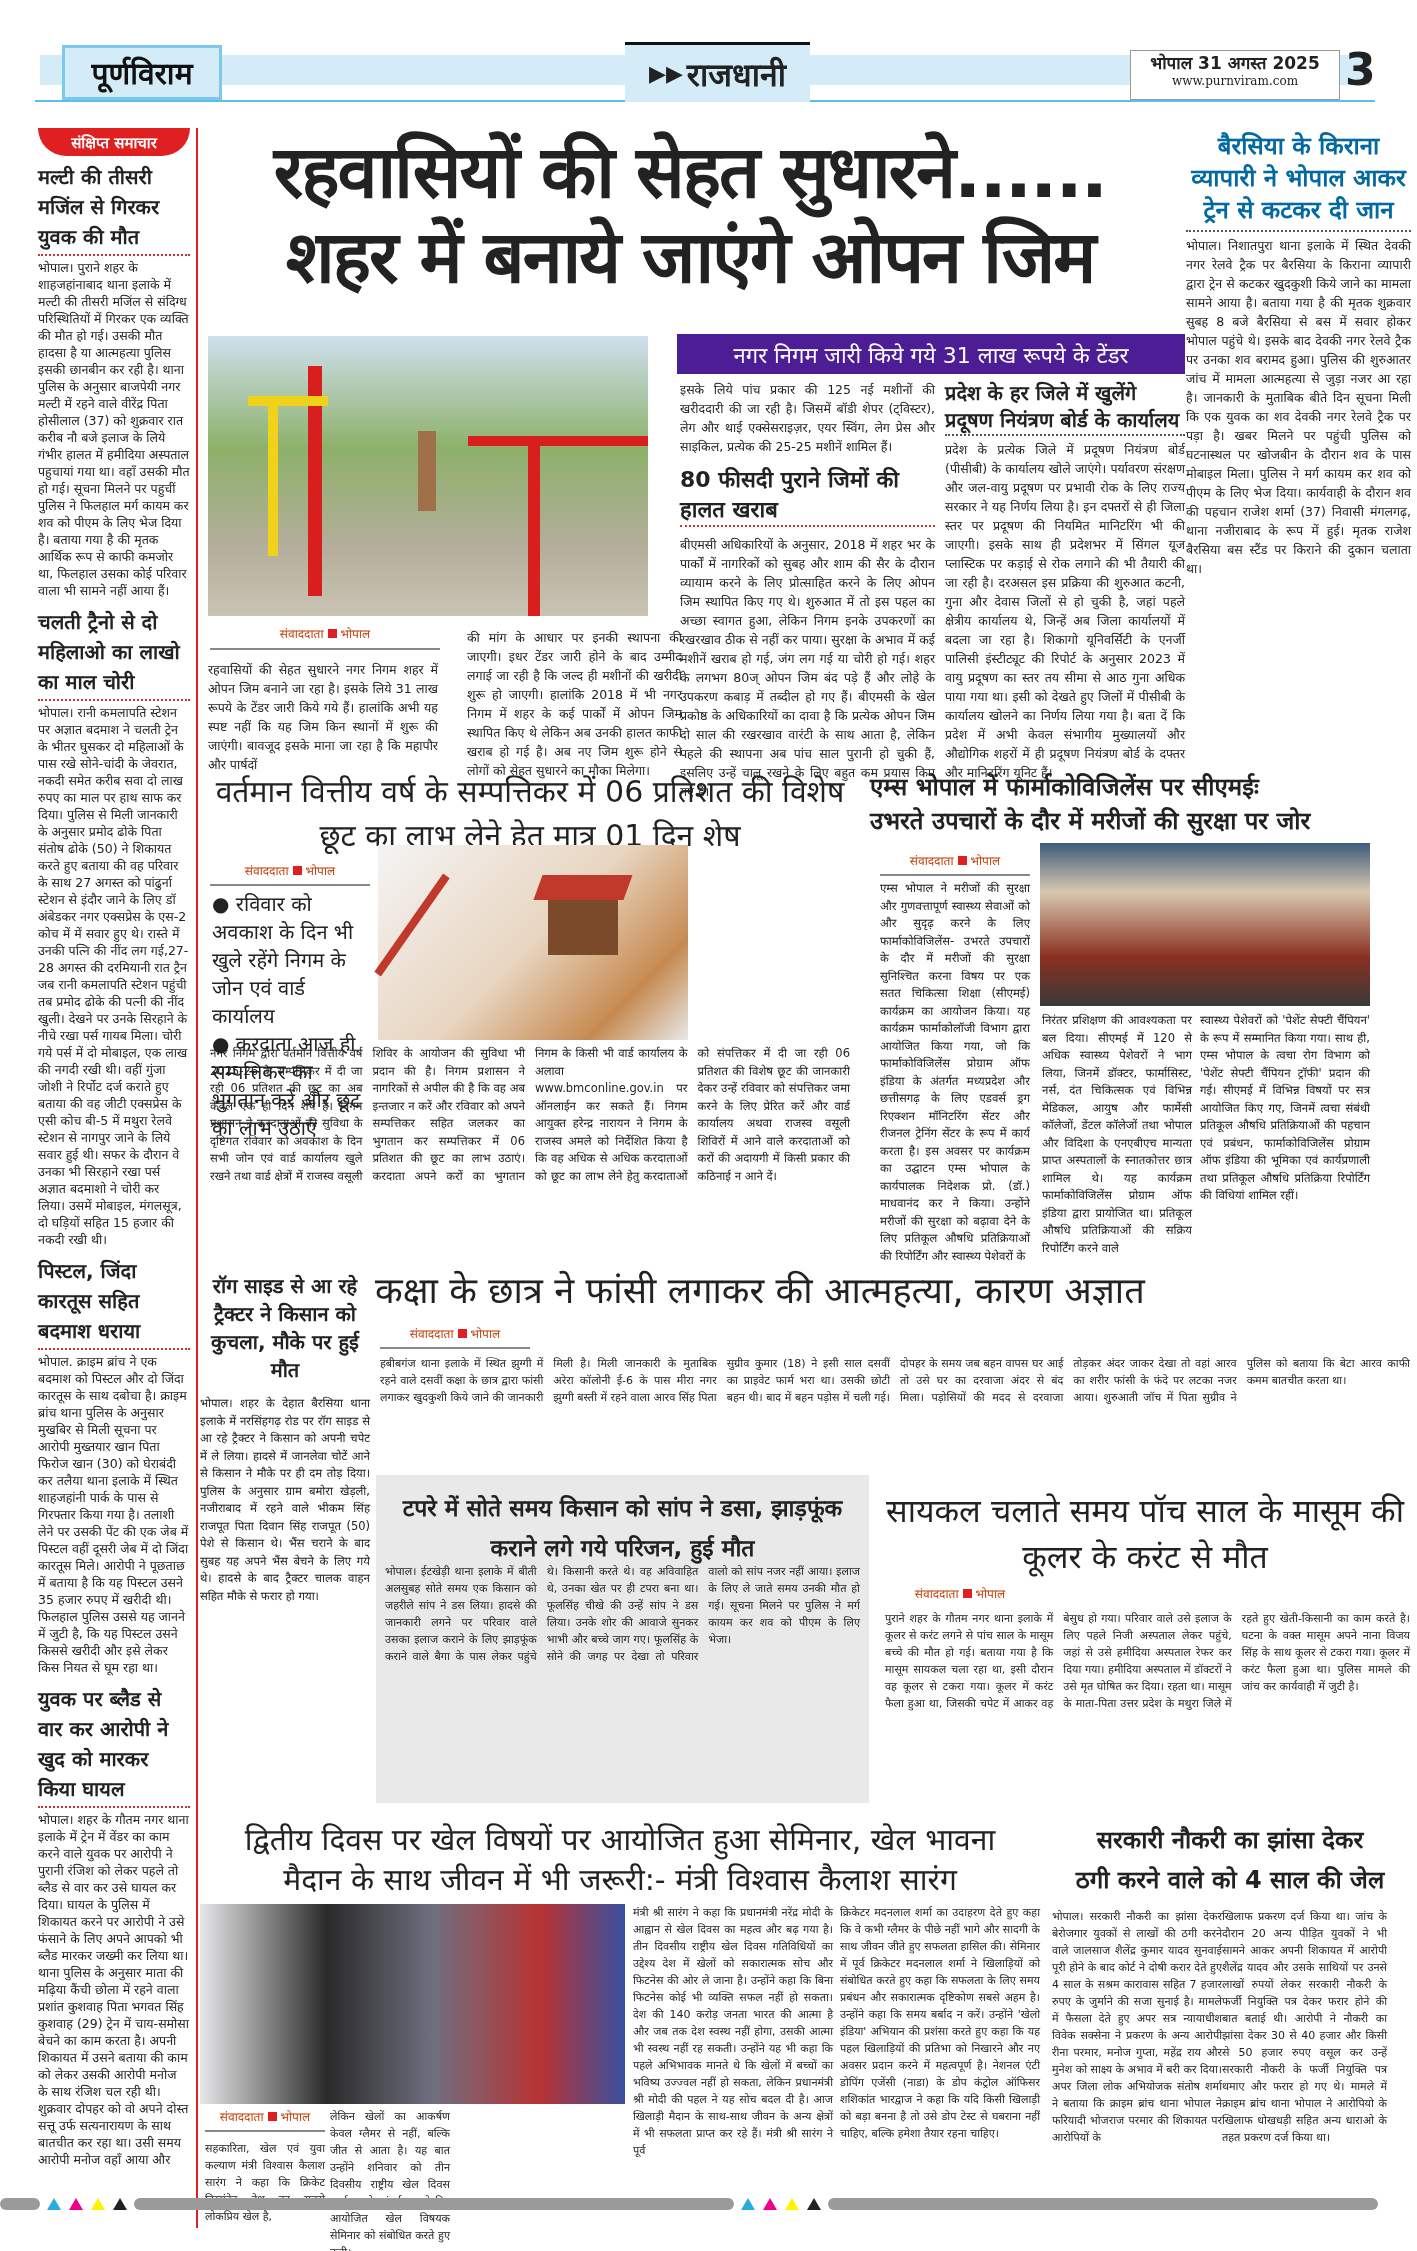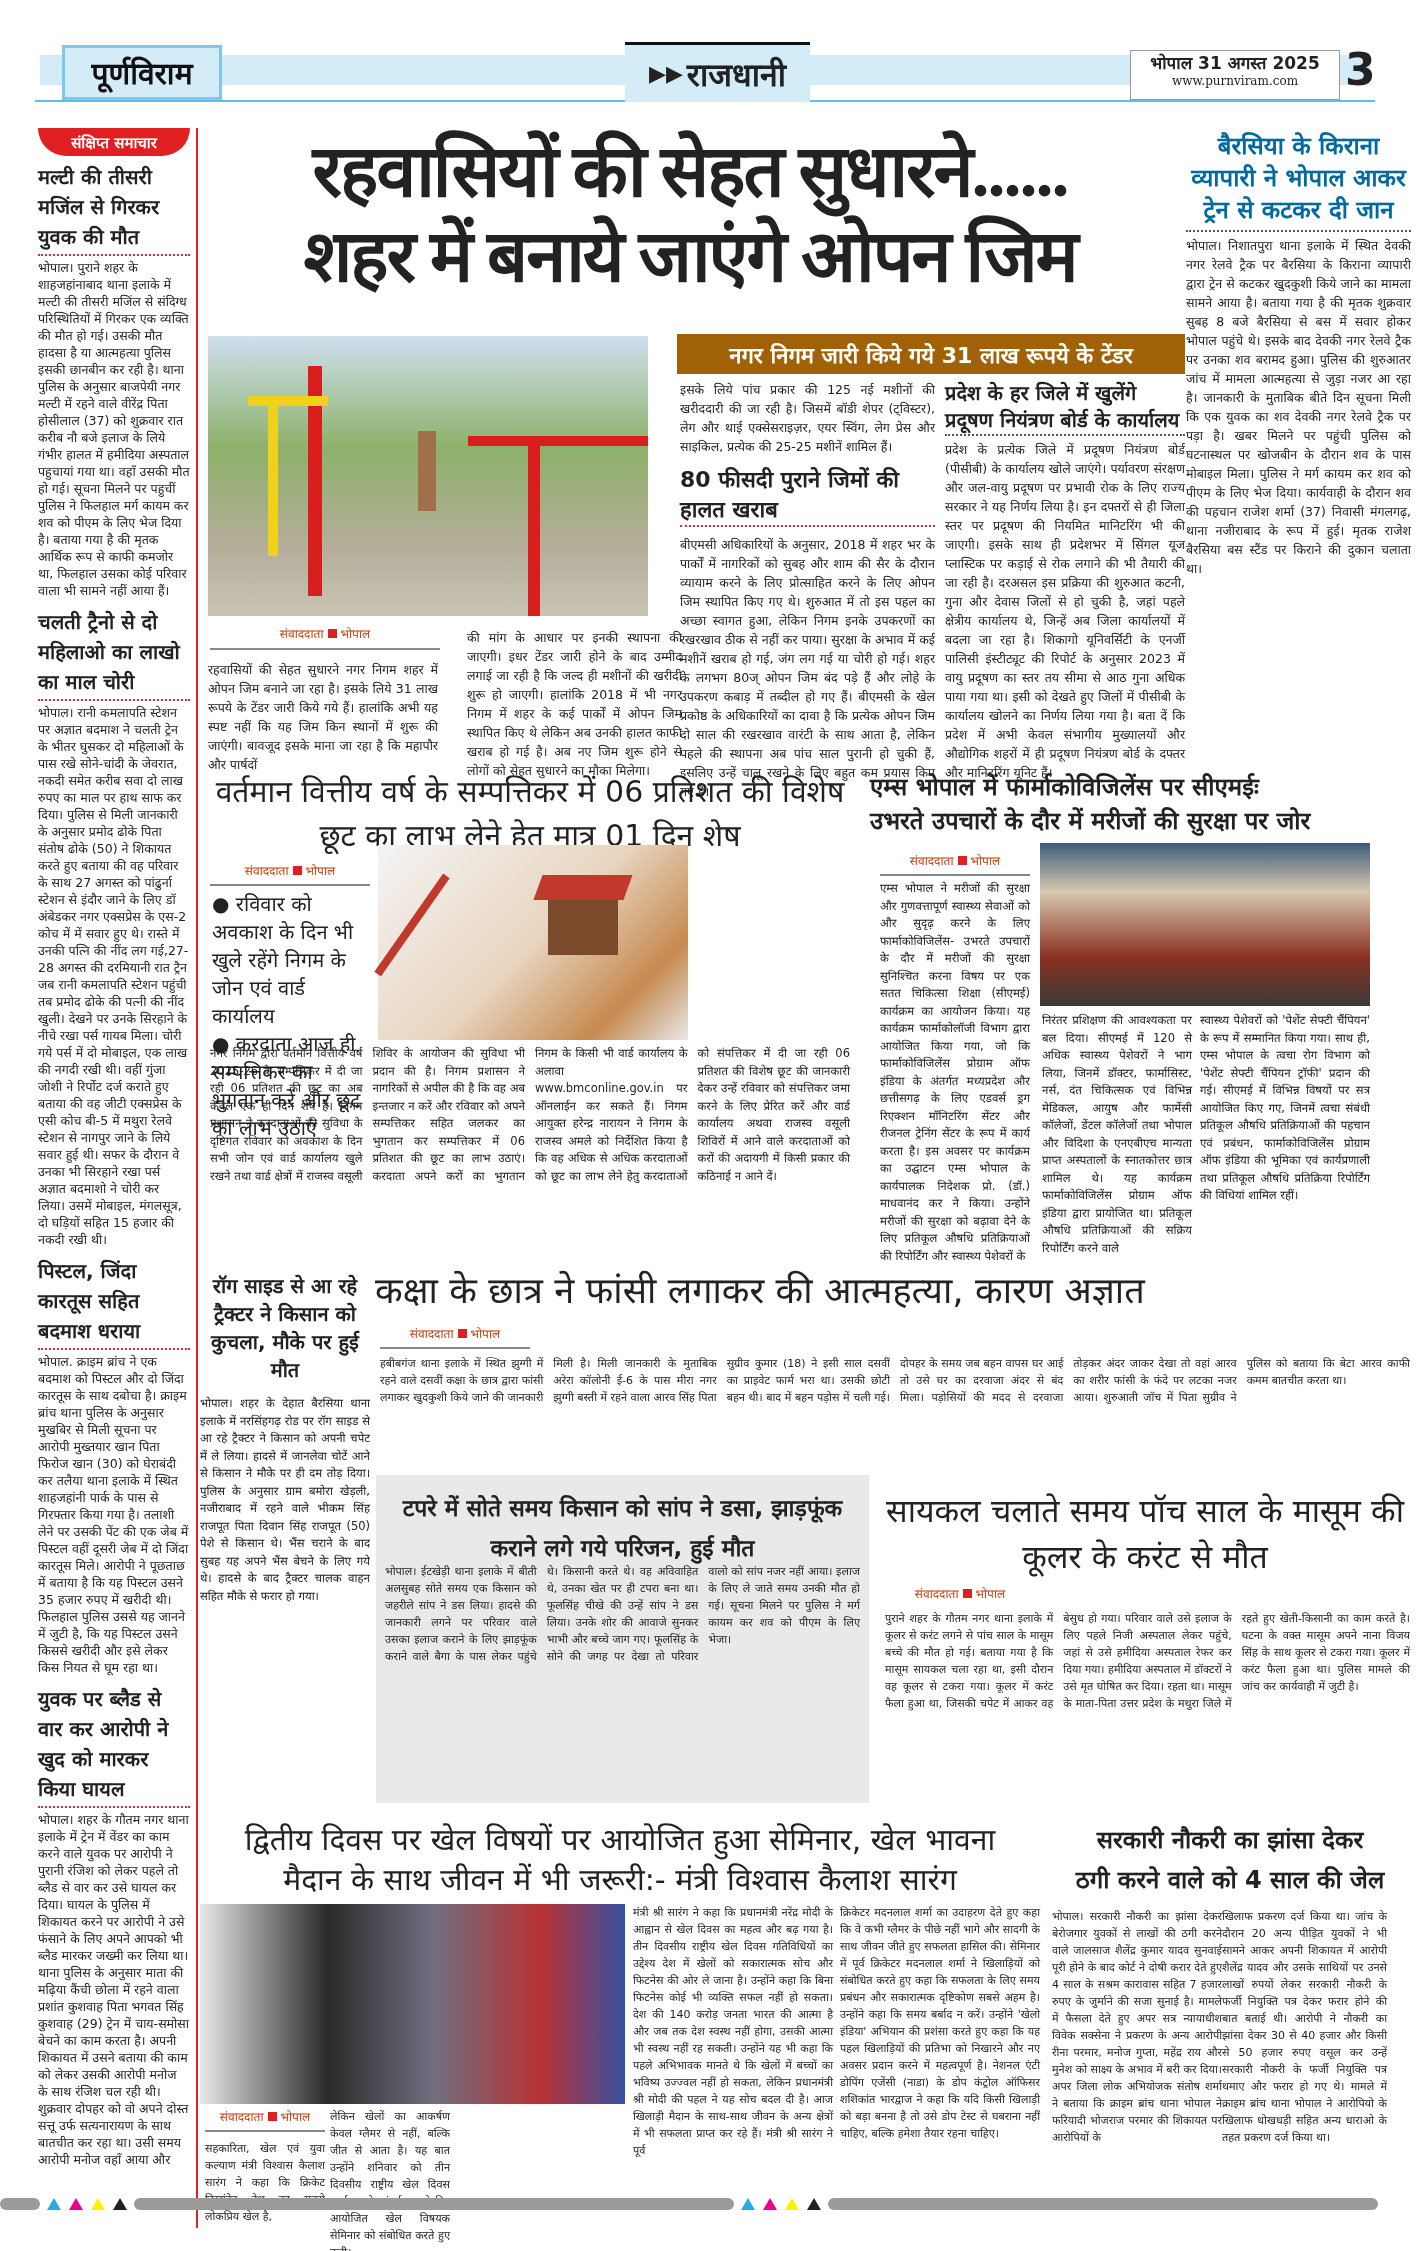--- a/index.html
+++ b/index.html
@@ -10,23 +10,23 @@
   .logo { left: 62px; top: 45px; width: 160px; height: 55px; background: #d4ecf8; border: 3px solid #7ec8ee; font-weight: bold; font-size: 30px; color: #111; display: flex; align-items: center; justify-content: center; }
   .section { left: 625px; top: 42px; width: 185px; height: 60px; background: #d4ecf8; border-top: 3px solid #111; font-weight: bold; font-size: 32px; display: flex; align-items: center; justify-content: center; }
   .dateblock { left: 1130px; top: 50px; width: 210px; height: 50px; background: #fff; border: 1px solid #999; text-align: center; }
   .dateblock .d { font-size: 17px; font-weight: bold; }
   .dateblock .u { font-size: 12px; font-family: "DejaVu Serif", serif; }
   .pageno { left: 1345px; top: 44px; font-size: 44px; font-weight: bold; }
   .leftcol { left: 38px; top: 128px; width: 160px; border-right: 2px solid #e02020; height: 2100px; padding-right: 6px; }
   .tag { background: #e02020; color: #fff; font-weight: bold; font-size: 15px; text-align: center; padding: 4px 0; border-radius: 0 0 40px 40px; margin-bottom: 6px; }
   .lc-head { font-weight: bold; font-size: 20px; line-height: 30px; border-bottom: 2px dotted #c33; padding-bottom: 2px; margin-bottom: 3px; }
   .lc-body { font-size: 12.5px; line-height: 17px; margin-bottom: 8px; }
-  .main-head { left: 200px; top: 130px; width: 980px; font-weight: bold; font-size: 72px; line-height: 85px; text-align: center; letter-spacing: -2px; font-family: Liberation Serif, serif; }
+  .main-head { left: 200px; top: 130px; width: 980px; font-weight: bold; font-size: 72px; line-height: 85px; text-align: center; letter-spacing: -2px; }
   .photo1 { left: 208px; top: 336px; width: 440px; height: 280px; background: linear-gradient(180deg,#cfe0ef 0%,#8db16a 40%,#b4ad9a 75%,#c9c4b4 100%); overflow: hidden; }
-  .bar-red { background: #a16207; color: #fff; font-weight: bold; }
+  .bar-red { background: #4c1d95; color: #fff; font-weight: normal; }
   .redbanner { left: 677px; top: 334px; width: 508px; height: 40px; font-size: 22px; display: flex; align-items: center; justify-content: center; }
   .byline { font-size: 12px; color: #c2410c; text-align: center; }
   .byline .sq { display: inline-block; width: 9px; height: 9px; background: #e02020; margin: 0 4px; }
   .body-text { font-size: 12.5px; line-height: 19px; text-align: justify; }
   .subhead { font-weight: bold; font-size: 22px; text-align: left; line-height: 30px; }
   .rightcol { left: 1186px; top: 130px; width: 225px; }
   .rc-head { font-weight: bold; font-size: 24px; color: #0369a1; text-align: center; line-height: 32px; border-bottom: 2px dotted #555; padding-bottom: 4px; margin-bottom: 4px; }
   .head2 { font-size: 30px; line-height: 44px; }
   .photo-tax { left: 378px; top: 845px; width: 310px; height: 195px; background: linear-gradient(135deg,#f4f4f4 0%,#e8d5c0 50%,#c68a50 80%,#e8e8e8 100%); }
   .photo-aiims { left: 1040px; top: 843px; width: 330px; height: 163px; background: linear-gradient(180deg,#3d5c7a 0%,#d8c8b0 30%,#8a3020 70%,#3a3a3a 100%); }

